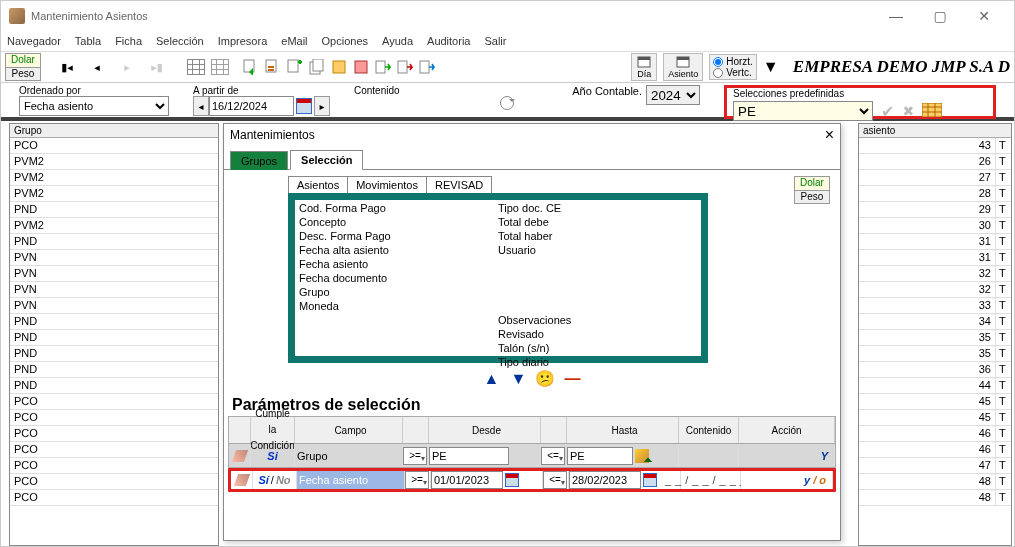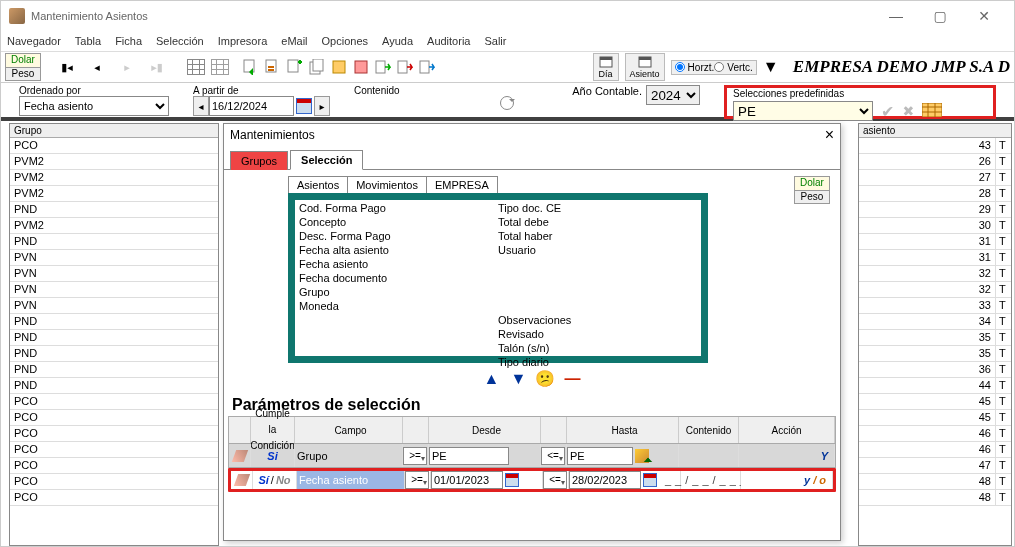--- a/index.html
+++ b/index.html
@@ -25,21 +25,21 @@
      linear-gradient(#888,#888) 0 15px/100% 1px no-repeat,
      linear-gradient(#888,#888) 0 0/1px 100% no-repeat,
      linear-gradient(#888,#888) 5px 0/1px 100% no-repeat,
      linear-gradient(#888,#888) 12px 0/1px 100% no-repeat,
      linear-gradient(#888,#888) 17px 0/1px 100% no-repeat,
      #fff; }
   .colored-icon { width:16px; height:16px; }
   .right-tools { display:flex; gap:6px; align-items:center; margin-left:auto; }
   .btn-col { display:flex; flex-direction:column; align-items:center; border:1px solid #bbb; background:#f0f0f0; padding:1px 4px; font-size:9px; }
   .btn-col svg { width:16px; height:14px; }
-  .radios { display:flex; flex-direction:row; border:1px solid #bbb; padding:1px 3px; font-size:10px; background:#f0f0f0; }
+  .radios { display:flex; flex-direction:column; border:1px solid #bbb; padding:1px 3px; font-size:10px; background:#f0f0f0; }
   .radios label { display:flex; align-items:center; gap:3px; }
   .radios input { margin:0; width:10px; height:10px; }
   .big-arrow { width:20px; font-size:16px; }
   .company { font-weight:bold; font-style:italic; font-family: "Times New Roman", serif; font-size:17px; padding-left:4px; white-space:nowrap; }
 
   .row2 { height:38px; border-bottom:4px solid #404040; display:flex; align-items:flex-start; padding:2px 18px; gap:24px; }
   .fieldcol { display:flex; flex-direction:column; }
   .fieldcol label { font-size:10px; }
   .fieldcol select, .fieldcol input { font-size:11px; height:20px; }
   .fieldcol select { width:150px; border:1px solid #888; background:#fff; }
@@ -72,21 +72,21 @@
   .right-table .row { height:16px; border-bottom:1px solid #ddd; display:flex; font-size:11px; line-height:15px; }
   .right-table .row .c1 { flex:1; text-align:right; padding-right:4px; }
   .right-table .row .c2 { width:16px; border-left:1px solid #ddd; padding-left:3px; }
 
   
   .dialog { position:absolute; left:222px; top:2px; width:618px; height:418px; background:#fff; border:1px solid #888; box-shadow:2px 2px 6px rgba(0,0,0,.2); }
   .dlg-title { height:22px; display:flex; align-items:center; padding:0 6px; font-size:12px; }
   .dlg-title .spacer { flex:1; }
   .dlg-title .close { font-size:16px; font-family:Arial; cursor:default; }
   .tabs { height:24px; display:flex; padding-left:6px; align-items:flex-end; border-bottom:1px solid #888; }
-  .tab { padding:3px 10px; border:1px solid #888; border-bottom:none; background:#ef4444; margin-right:2px; font-size:11px; position:relative; top:1px; }
+  .tab { padding:3px 10px; border:1px solid #888; border-bottom:none; background:#15803d; margin-right:2px; font-size:11px; position:relative; top:1px; }
   .tab.active { background:#fff; font-weight:bold; border-bottom:1px solid #fff; }
   .subtabs { display:flex; margin:6px 0 0 64px; }
   .subtab { padding:2px 8px; border:1px solid #888; border-bottom:none; background:#fff; font-size:11px; }
   .subtab.active { background:#fff; font-weight:normal; }
   .subtab + .subtab { border-left:none; }
   .dolar-peso2 { position:absolute; right:10px; top:52px; display:flex; flex-direction:column; }
   .dolar-peso2 div { border:1px solid #999; background:#efefef; font-size:10px; width:36px; height:14px; line-height:12px; text-align:center; }
   .dolar-peso2 .dolar { color:#008000; background:#fffbe0; border-bottom:none; }
 
   .fieldlist { margin:0 64px; border:7px solid #0f766e; width:420px; height:170px; padding:2px 4px; display:grid; grid-template-columns:1fr 1fr; grid-auto-rows:14px; font-size:11px; }
@@ -406,21 +406,21 @@
         <span class="spacer"></span>
         <span class="close">×</span>
       </div>
       <div class="tabs">
         <div class="tab">Grupos</div>
         <div class="tab active">Selección</div>
       </div>
       <div class="subtabs">
         <div class="subtab active">Asientos</div>
         <div class="subtab">Movimientos</div>
-        <div class="subtab">EMPRESA</div>
+        <div class="subtab">REVISAD</div>
       </div>
       <div class="dolar-peso2">
         <div class="dolar">Dolar</div>
         <div>Peso</div>
       </div>
 
       <div class="fieldlist" id="fieldlist">
           <span>Cod. Forma Pago</span>
           <span>Tipo doc. CE</span>
           <span>Concepto</span>

